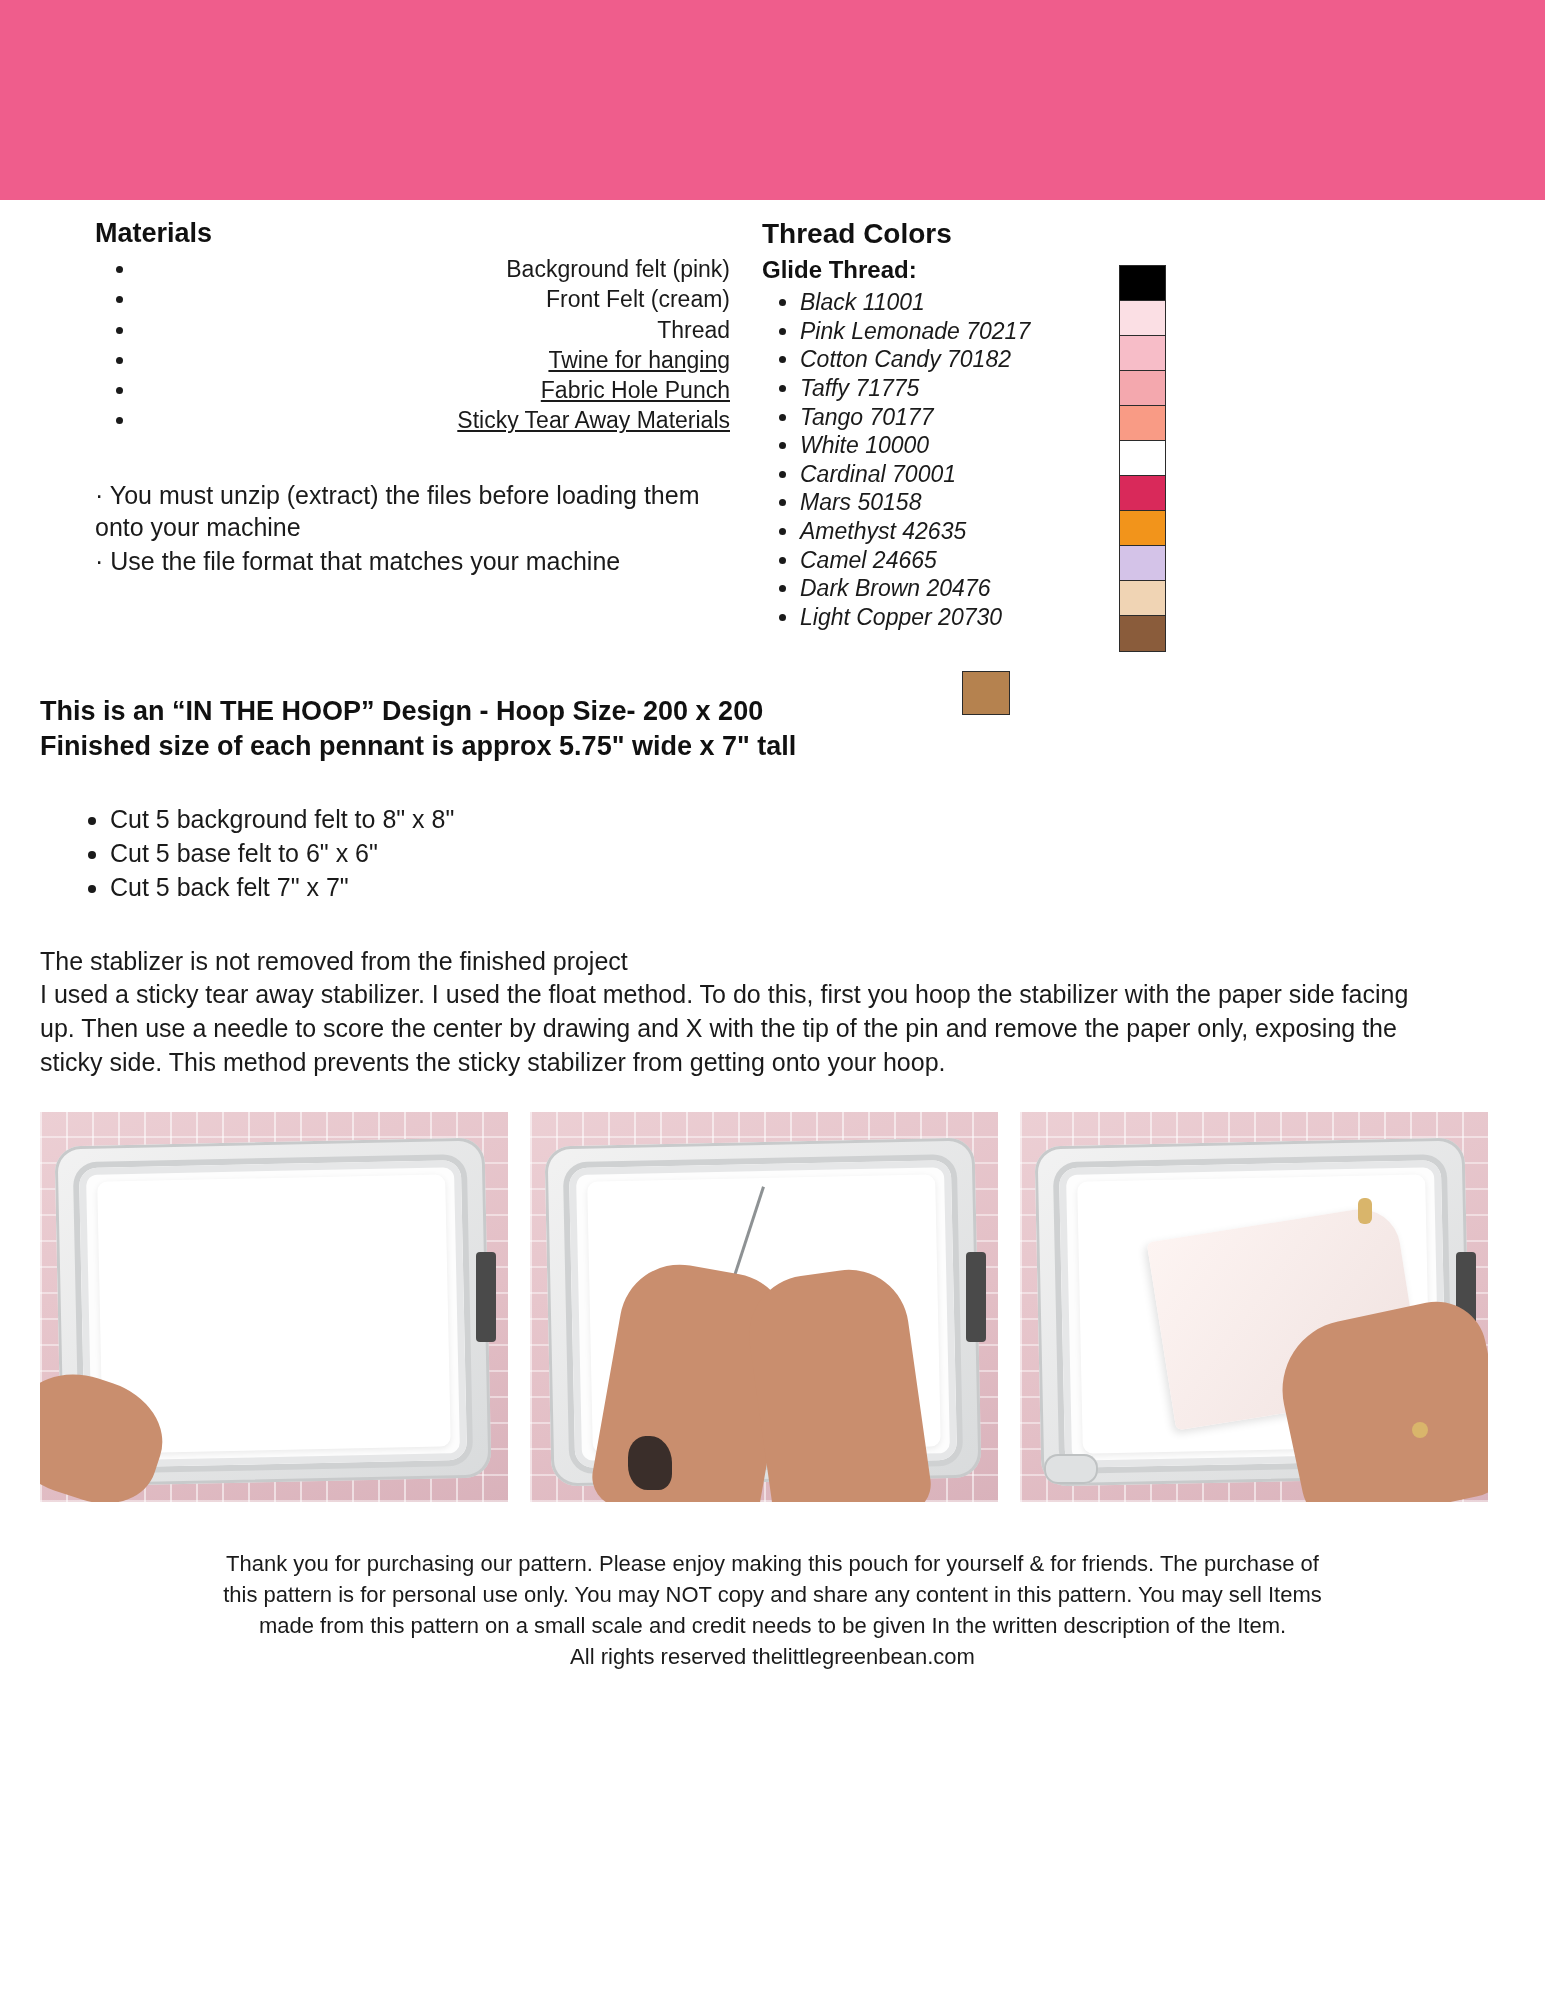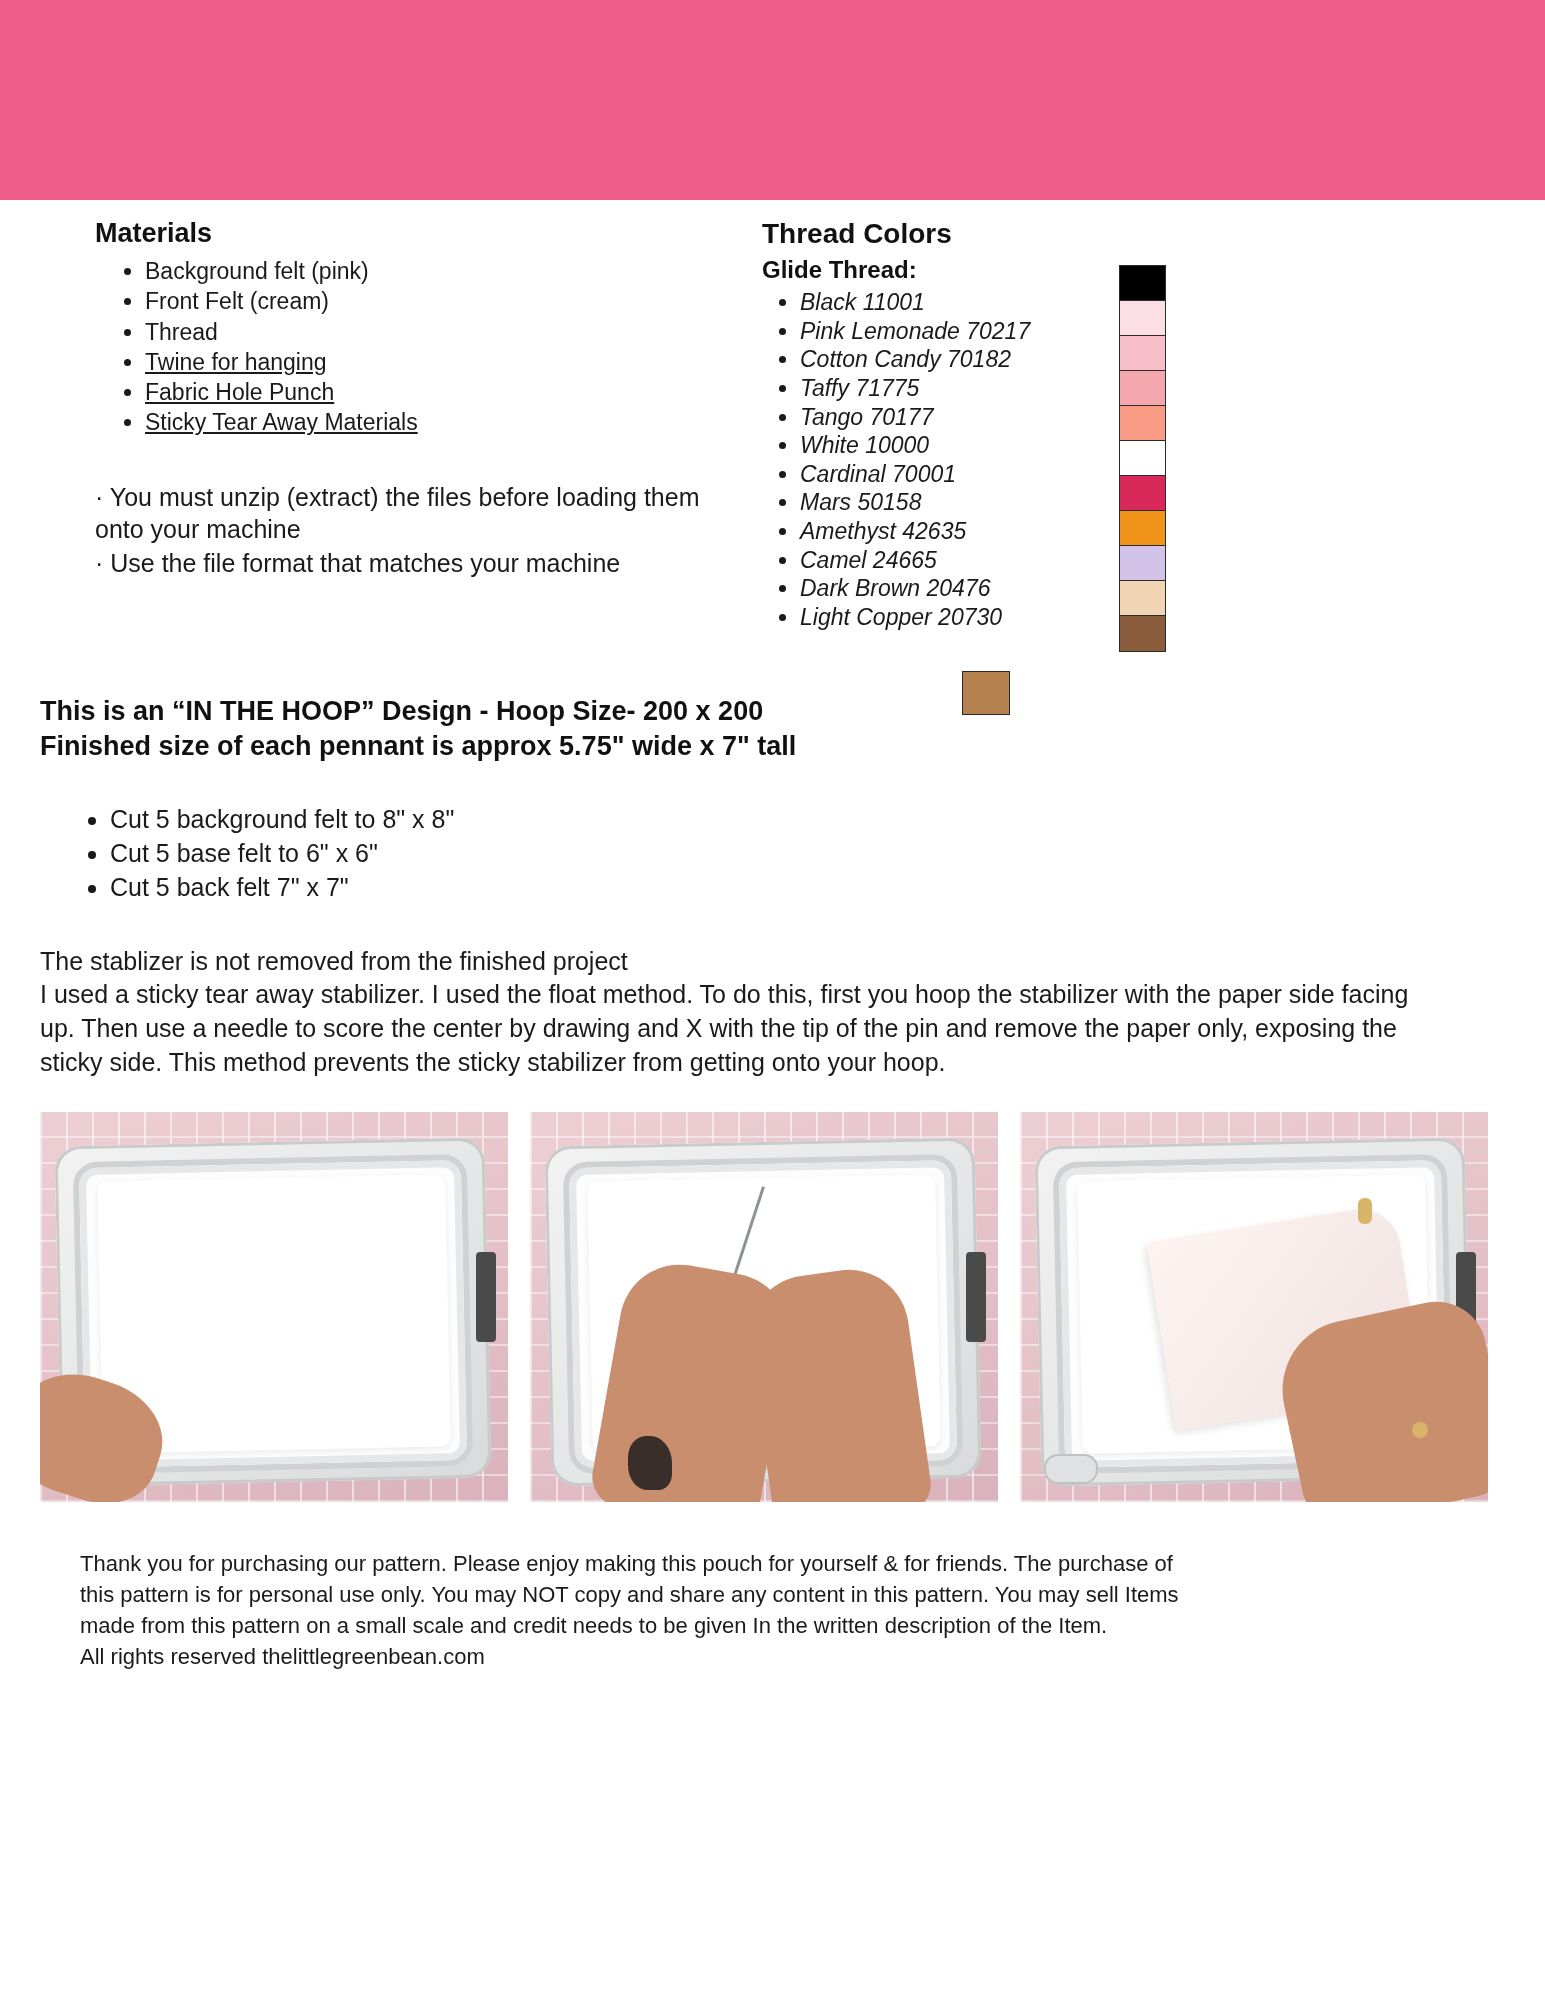--- a/index.html
+++ b/index.html
@@ -50,23 +50,24 @@
     color: #111;
   }
   h3.sub-title {
     font-size: 24px;
     font-weight: bold;
     margin: 0 0 4px 0;
     color: #111;
   }
 
   ul.bullets {
-    margin: 8px;
+    margin: 0;
     padding-left: 42px;
     list-style: disc;
+    text-align: right;
   }
   ul.bullets li {
     font-size: 23px;
     line-height: 1.23;
     margin-bottom: 2px;
     color: #1a1a1a;
   }
   ul.bullets li.underlined span { text-decoration: underline; }
 
   .note-block {
@@ -238,20 +239,21 @@
     border-radius: 6px 40px 6px 6px;
     box-shadow: -3px 3px 8px rgba(0,0,0,0.12);
   }
   .photo .ring { position: absolute; background: #d9b56b; border-radius: 50%; }
   .photo3 .ring1 { right: 60px; bottom: 64px; width: 16px; height: 16px; }
   .photo3 .ring2 { right: 116px; top: 86px; width: 14px; height: 26px; border-radius: 6px; }
 
   
   .footer {
     margin-top: 46px;
+    text-align: center;
     font-size: 22px;
     line-height: 1.42;
     color: #1a1a1a;
     padding: 0 40px;
   }
   .footer p { margin: 0; }
 </style>
 </head>
 <body>
 

